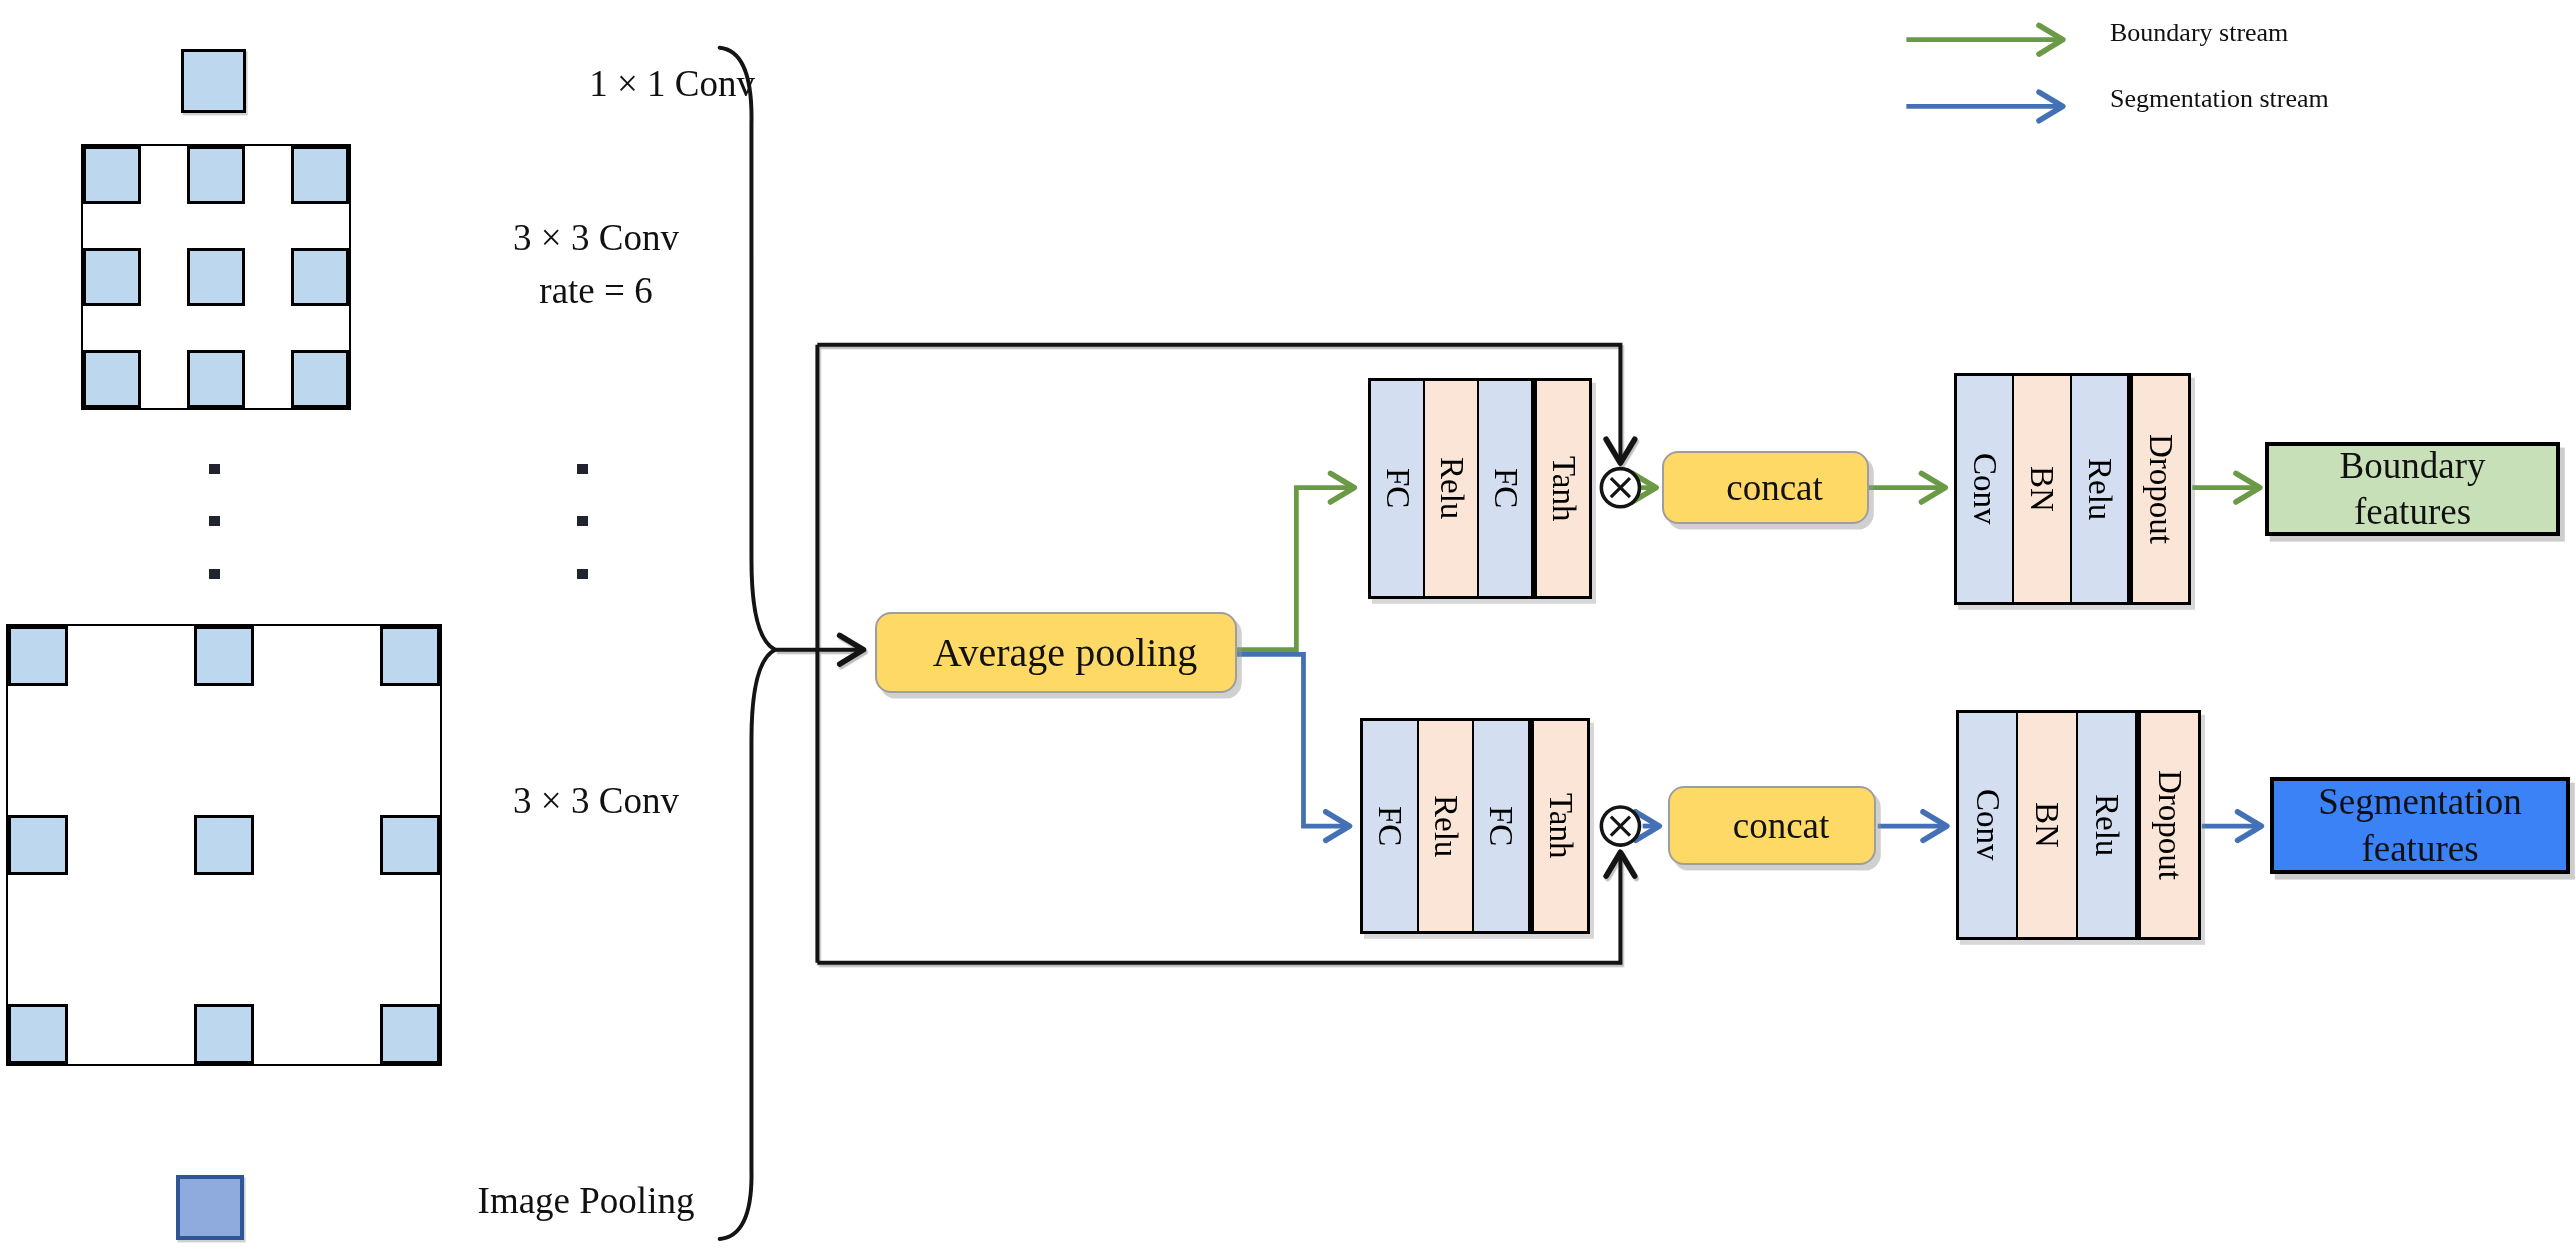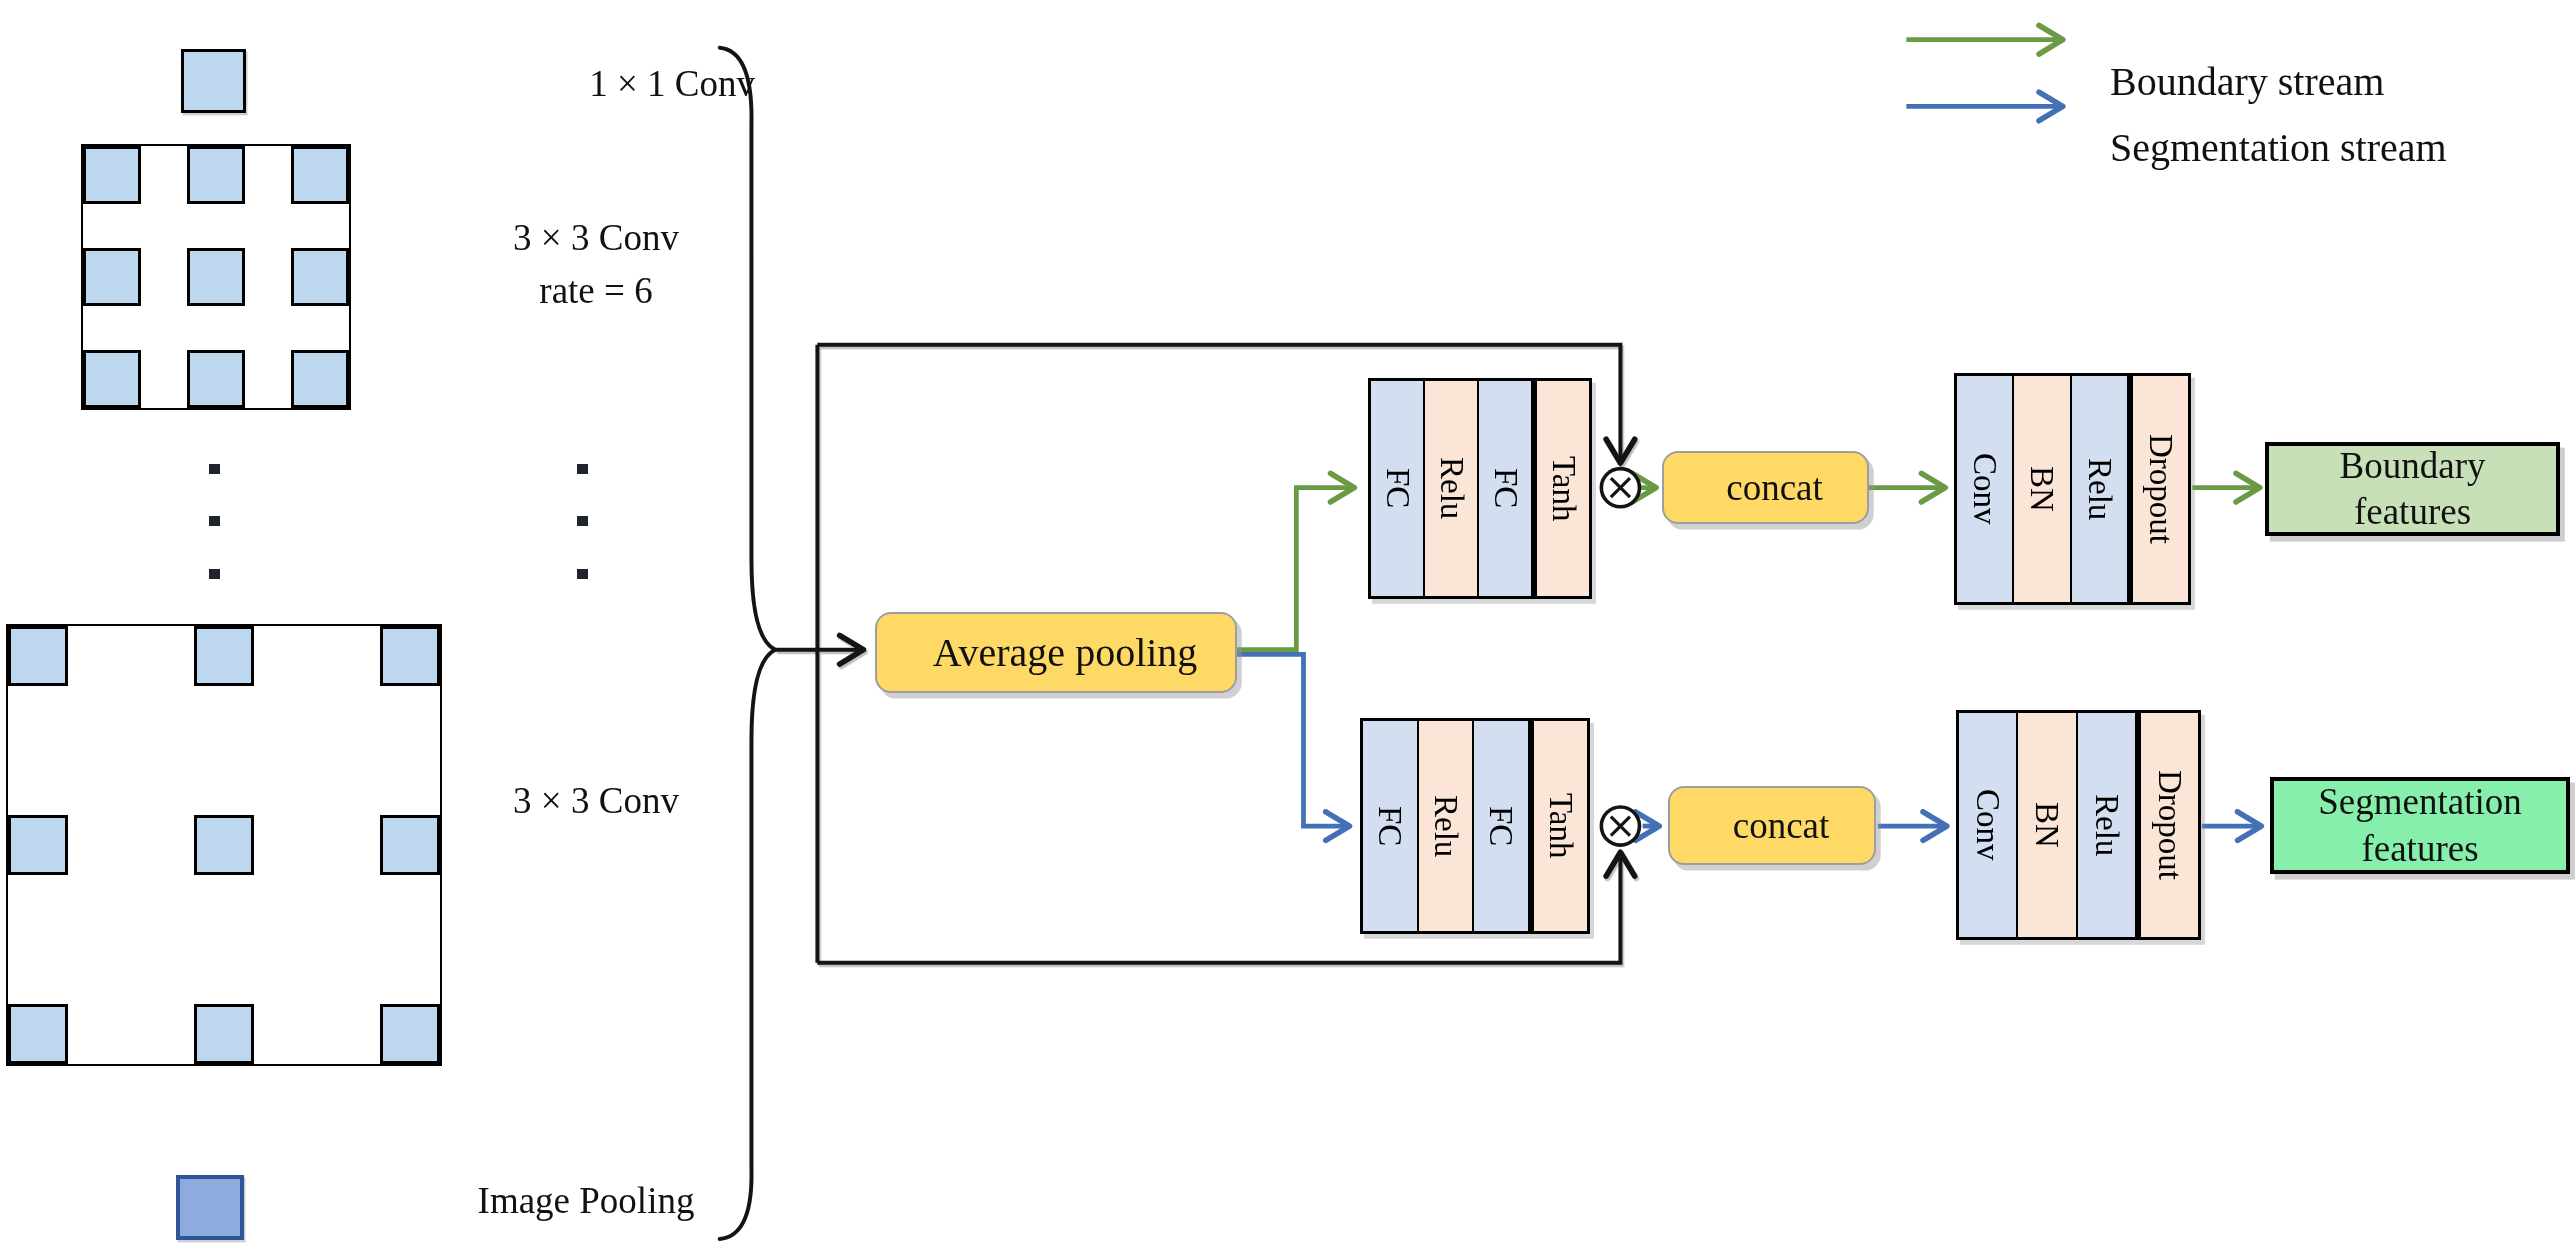--- a/index.html
+++ b/index.html
@@ -59,23 +59,23 @@
   .strip + .strip { border-left:2.4px solid #000; }
   .strip.thick { border-left:6.4px solid #000; }
 
   
   .featbox {
     border:4px solid #000; display:flex; align-items:center; justify-content:center;
     text-align:center; font-size:37px; line-height:1.25; padding:0 11px;
     box-shadow:4.8px 5.6px 0 rgba(130,130,130,.4);
   }
   .feat-green { background:#c8e0b8; }
-  .feat-blue  { background:#86efac; }
-
-  .legend-label { font-size:40px; white-space:nowrap;margin-top:40px; }
+  .feat-blue  { background:#3b82f6; }
+
+  .legend-label { font-size:26px; white-space:nowrap; }
 </style>
 </head>
 <body>
 
 <div class="stage">
 
   <svg class="wires" viewBox="0 0 3243 1575">
     <defs>
       <marker id="mb" markerUnits="userSpaceOnUse" markerWidth="46" markerHeight="46" refX="34" refY="22" orient="auto">
         <path d="M5,4 L35,22 L5,40" fill="none" stroke="#141414" stroke-width="7" stroke-linecap="round" stroke-linejoin="round"></path>

